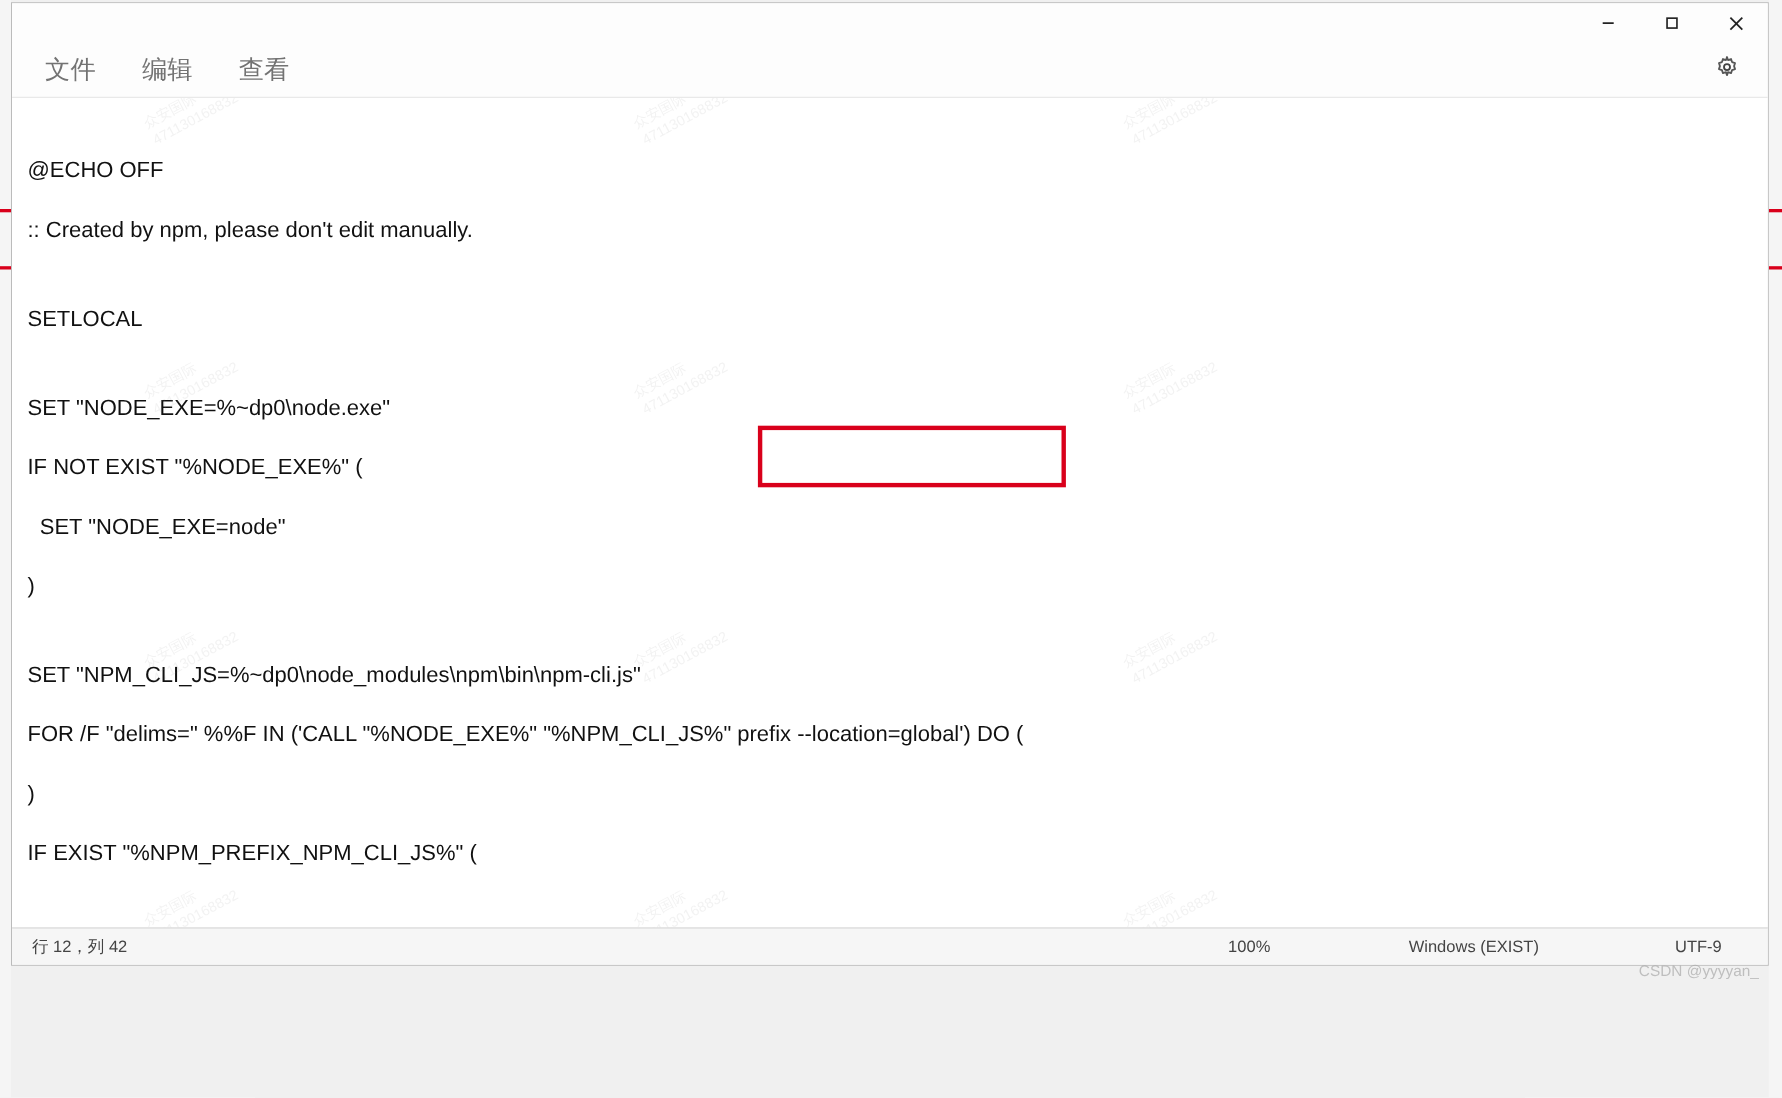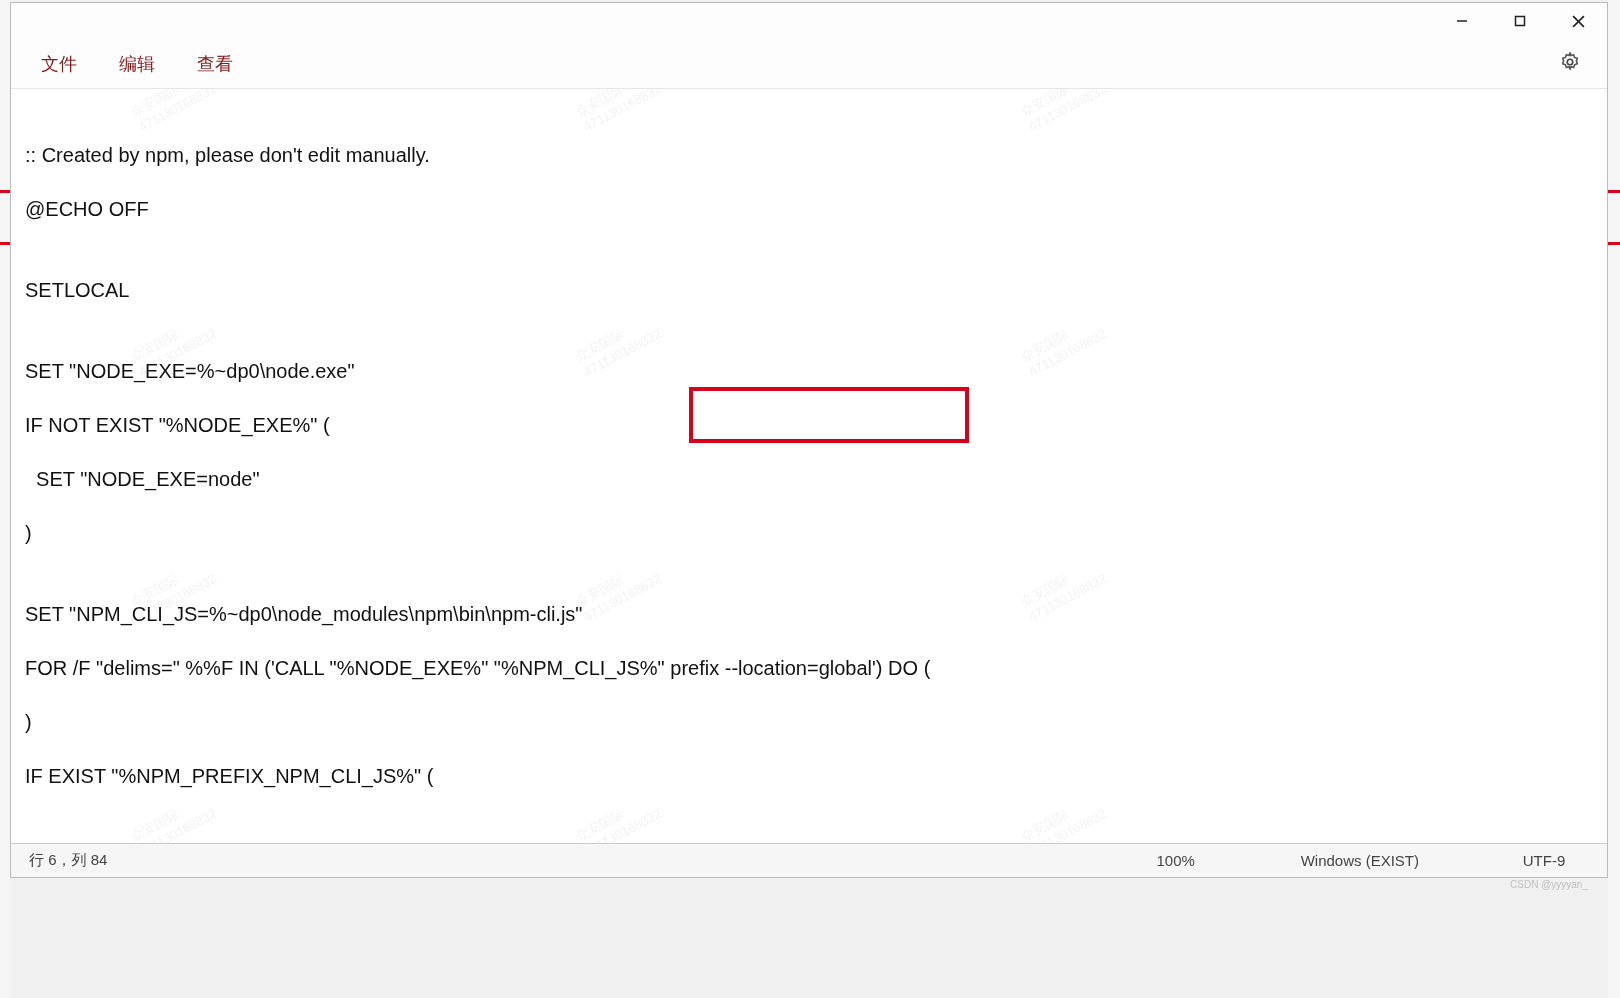--- a/index.html
+++ b/index.html
@@ -54,22 +54,22 @@
       background: #fdfdfd;
       justify-content: space-between;
       border-bottom: 1px solid #e5e5e5;
     }
     .menu-left {
       display: flex;
       gap: 30px;
       padding-left: 14px;
     }
     .menu-item {
-      font-size: 18px;
-      color: #7f1d1d;
+      font-size: 23px;
+      color: #737373;
       padding: 6px 6px;
     }
     .menu-right {
       padding-right: 16px;
       display: flex; align-items: center;
     }
     .gear-icon {
       width: 22px; height: 22px;
       color: #444;
     }
@@ -97,21 +97,21 @@
       height: 34px;
       border-top: 1px solid #ccc;
       background: #f6f6f6;
       display: flex;
       align-items: center;
       font-size: 15px;
       color: #444;
       padding: 0 18px;
     }
     .status-left { flex: 1; }
-    .status-right { display: flex; gap: 80px; }
+    .status-right { display: flex; gap: 100px; }
     .status-right span { min-width: 90px; text-align: center; }
     .watermark {
       position: absolute;
       color: #999;
       font-size: 13px;
       opacity: 0.12;
       transform: rotate(-28deg);
       pointer-events: none;
       white-space: pre;
       line-height: 1.3;
@@ -149,23 +149,23 @@
       background: #d9001b;
     }
     .right-edge-red2 {
       position: absolute;
       right: 0; top: 242px;
       width: 12px; height: 3px;
       background: #d9001b;
     }
     .csdn-watermark {
       position: absolute;
-      right: 32px;
+      right: 21px;
       bottom: 108px;
-      font-size: 10px;
+      font-size: 14px;
       color: #aaa;
       opacity: 0.7;
     }
     .code-line { display: block; }
   </style>
 </head>
 <body>
 
 <div class="left-edge"></div>
 <div class="left-edge-red1"></div>
@@ -207,22 +207,22 @@
         <svg class="gear-icon" viewBox="0 0 24 24" fill="none" stroke="currentColor" stroke-width="1.8">
           <circle cx="12" cy="12" r="3"></circle>
           <path d="M12 2l1 3 3-1 1 3 3 1-1 3 1 3-3 1-1 3-3-1-1 3-1-3-3 1-1-3-3-1 1-3-1-3 3-1 1-3 3 1z" stroke-linejoin="round" opacity="0.9"></path>
         </svg>
       </span>
     </div>
   </div>
 
   <div class="editor-area">
     <div class="code-content">
+<span class="code-line">@ECHO OFF</span>
 <span class="code-line">:: Created by npm, please don't edit manually.</span>
-<span class="code-line">@ECHO OFF</span>
 <span class="code-line"></span>
 <span class="code-line">SETLOCAL</span>
 <span class="code-line"></span>
 <span class="code-line">SET "NODE_EXE=%~dp0\node.exe"</span>
 <span class="code-line">IF NOT EXIST "%NODE_EXE%" (</span>
 <span class="code-line">  SET "NODE_EXE=node"</span>
 <span class="code-line">)</span>
 <span class="code-line"></span>
 <span class="code-line">SET "NPM_CLI_JS=%~dp0\node_modules\npm\bin\npm-cli.js"</span>
 <span class="code-line">FOR /F "delims=" %%F IN ('CALL "%NODE_EXE%" "%NPM_CLI_JS%" prefix --location=global') DO (</span>
@@ -255,21 +255,21 @@
 471130168832</div>
     <div class="watermark" style="left:120px; top:720px;">众安国际
 471130168832</div>
     <div class="watermark" style="left:565px; top:720px;">众安国际
 471130168832</div>
     <div class="watermark" style="left:1010px; top:720px;">众安国际
 471130168832</div>
   </div>
 
   <div class="status-bar">
-    <div class="status-left">行 6，列 84</div>
+    <div class="status-left">行 12，列 42</div>
     <div class="status-right">
       <span>100%</span>
       <span>Windows (EXIST)</span>
       <span>UTF-9</span>
     </div>
   </div>
 </div>
 
 <div class="csdn-watermark">CSDN @yyyyan_</div>
 

